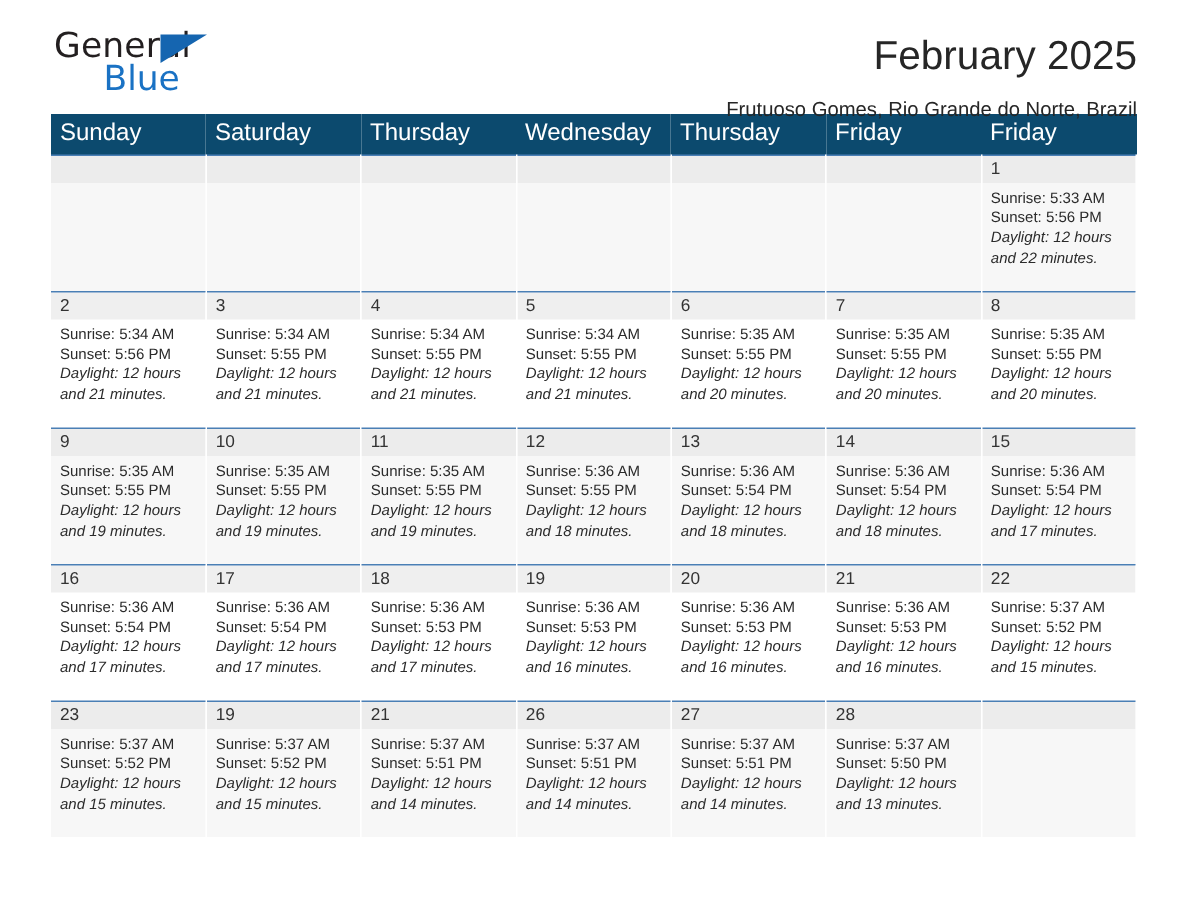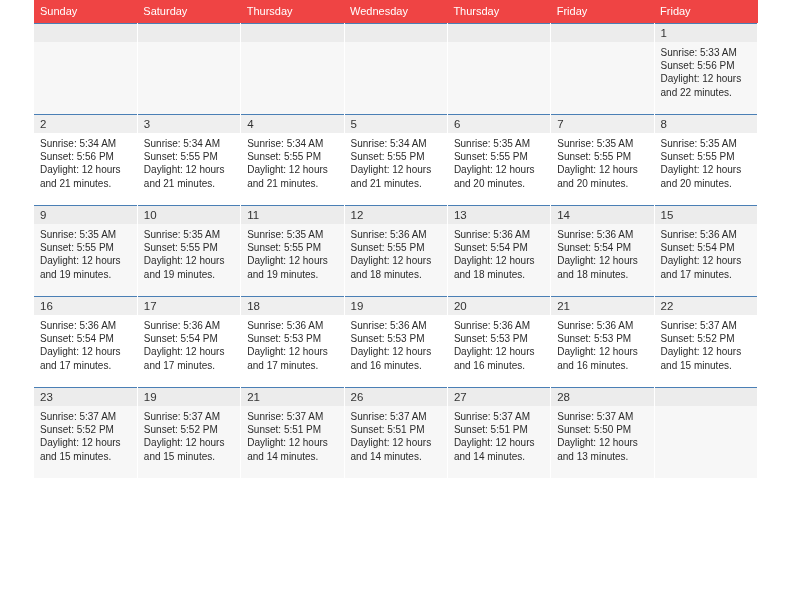--- a/index.html
+++ b/index.html
@@ -83,23 +83,23 @@
     font-weight: 400;
   }
 
   
   .calendar {
     width: 724px;
     border-collapse: collapse;
     table-layout: fixed;
   }
   .calendar th {
-    background: #ef4444;
+    background: #0c4a6e;
     color: #ffffff;
-    font-size: 11px;
+    font-size: 16px;
     font-weight: 400;
     text-align: left;
     padding: 4px 0 5px 6px;
     height: 14px;
   }
   .calendar td {
     vertical-align: top;
     padding: 0;
     height: 90px;
     border-top: 1px solid #4a7fb5;
@@ -124,30 +124,45 @@
     padding: 4px 4px 0 6px;
     font-size: 10px;
     line-height: 13.2px;
     color: #2b2b2b;
   }
   .cell-body div {
     white-space: nowrap;
   }
   .cell-body .daylight {
     white-space: normal;
+    font-style: italic;
   }
   td.empty .daynum {
     color: transparent;
   }
 </style>
 </head>
 <body>
 
 <div class="page">
 
+  <div class="header">
+
+    <div class="brand">
+      <span class="brand-general">General</span>
+      <span class="brand-triangle"></span>
+      <span class="brand-blue">Blue</span>
+    </div>
+
+    <div class="title-block">
+      <div class="month-title">February 2025</div>
+      <div class="location-subtitle">Frutuoso Gomes, Rio Grande do Norte, Brazil</div>
+    </div>
+
+  </div>
 
   <table class="calendar">
     <thead>
       <tr id="weekday-row">
           <th>Sunday</th>
           <th>Saturday</th>
           <th>Thursday</th>
           <th>Wednesday</th>
           <th>Thursday</th>
           <th>Friday</th>

